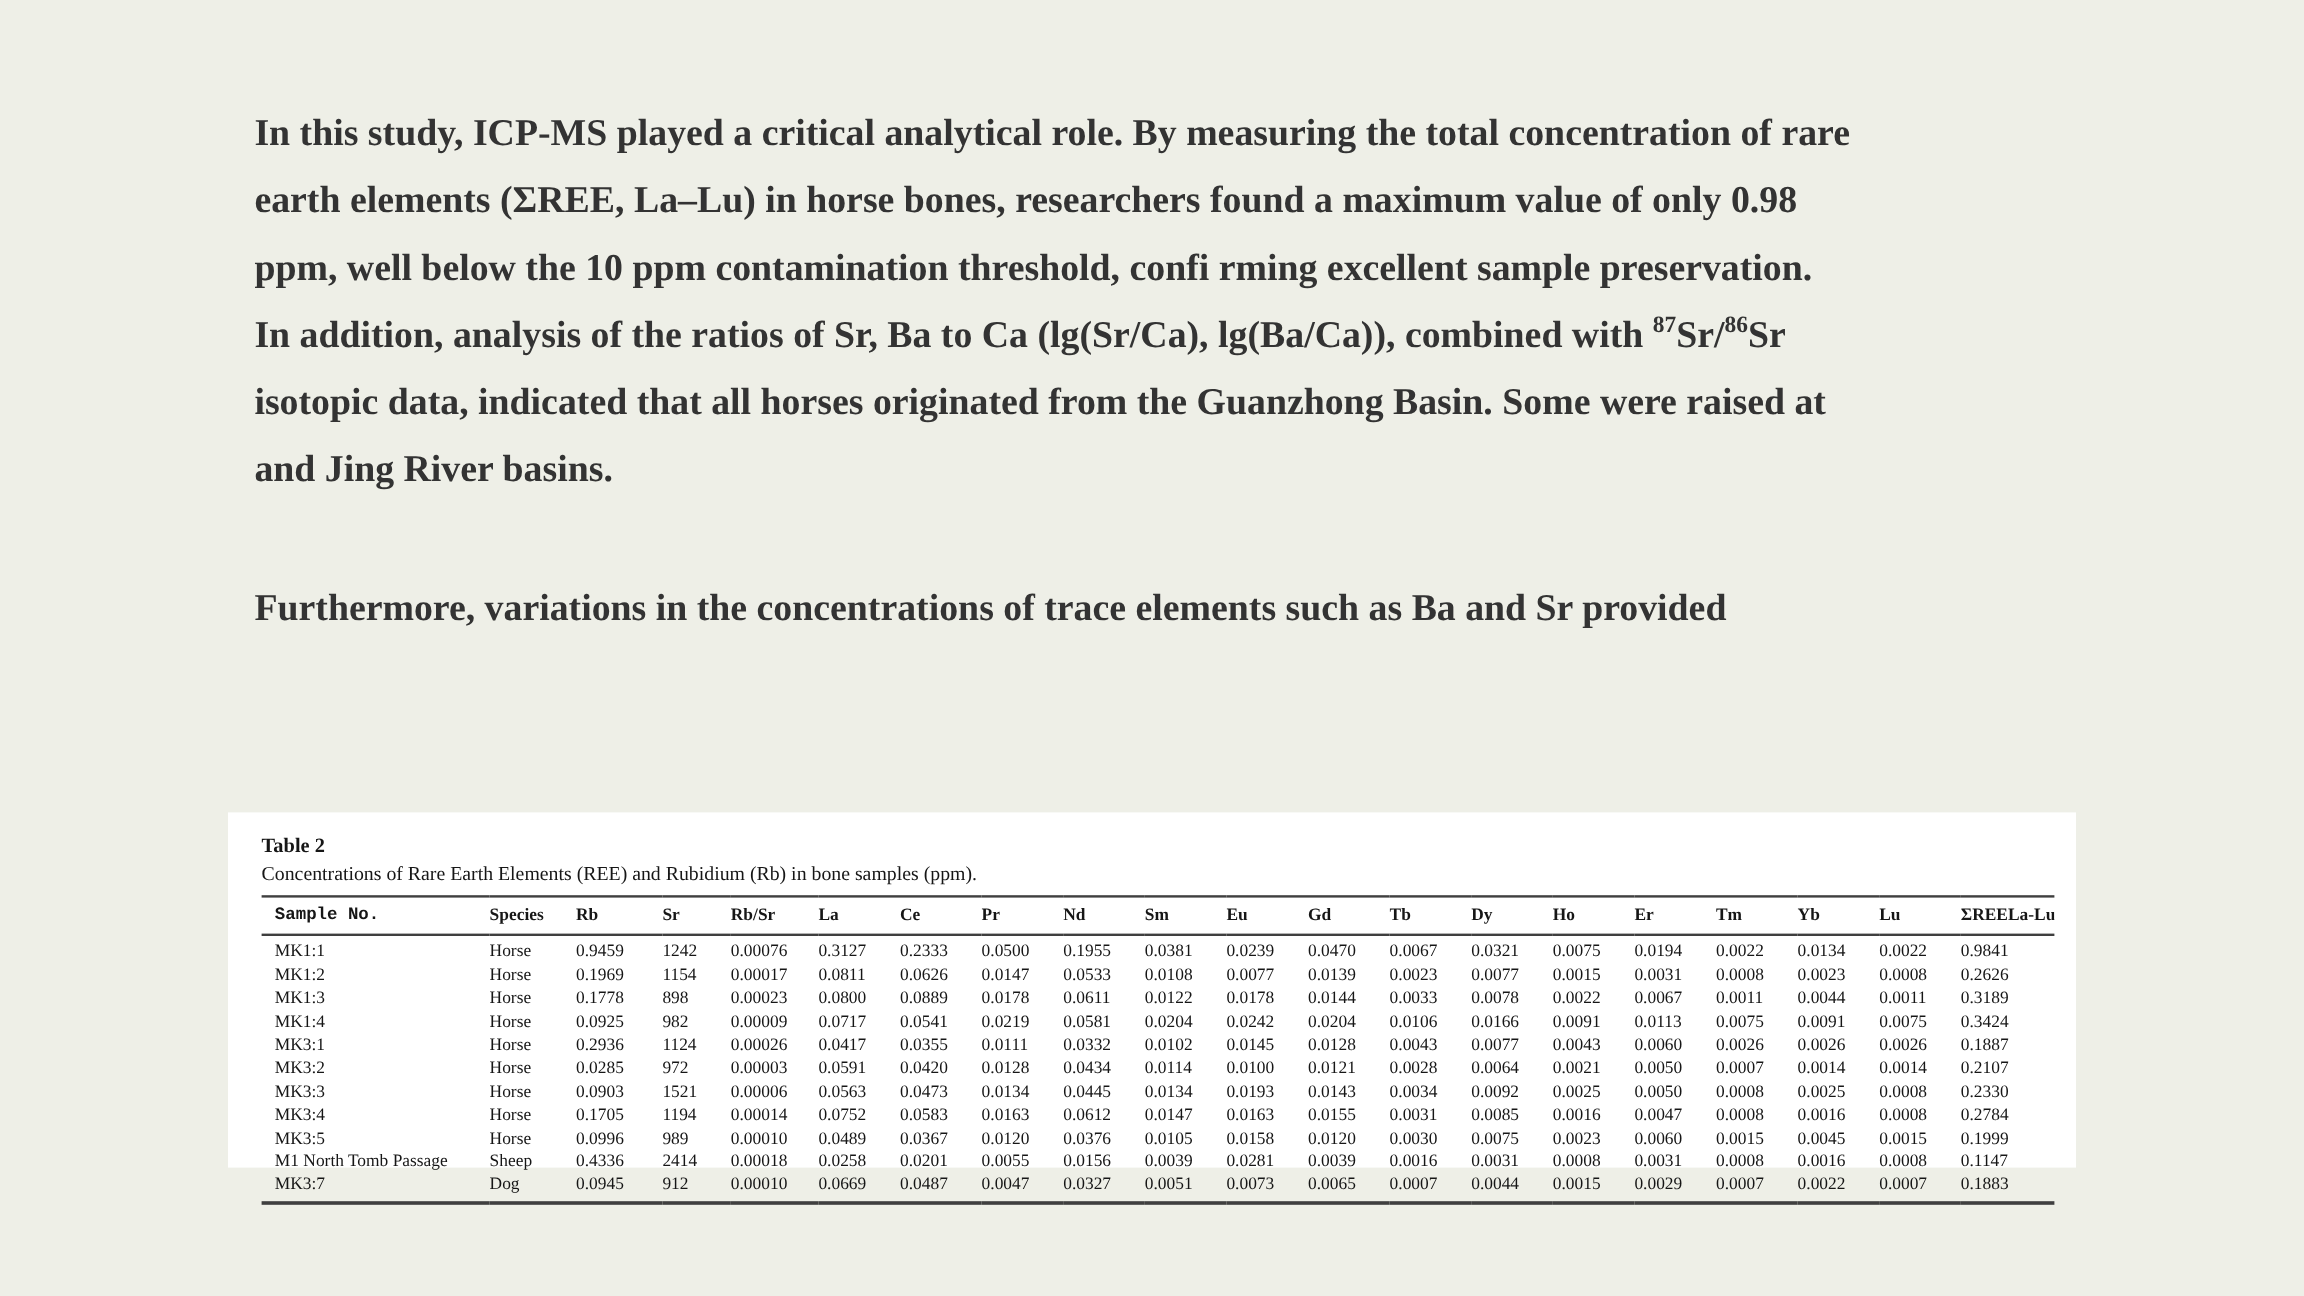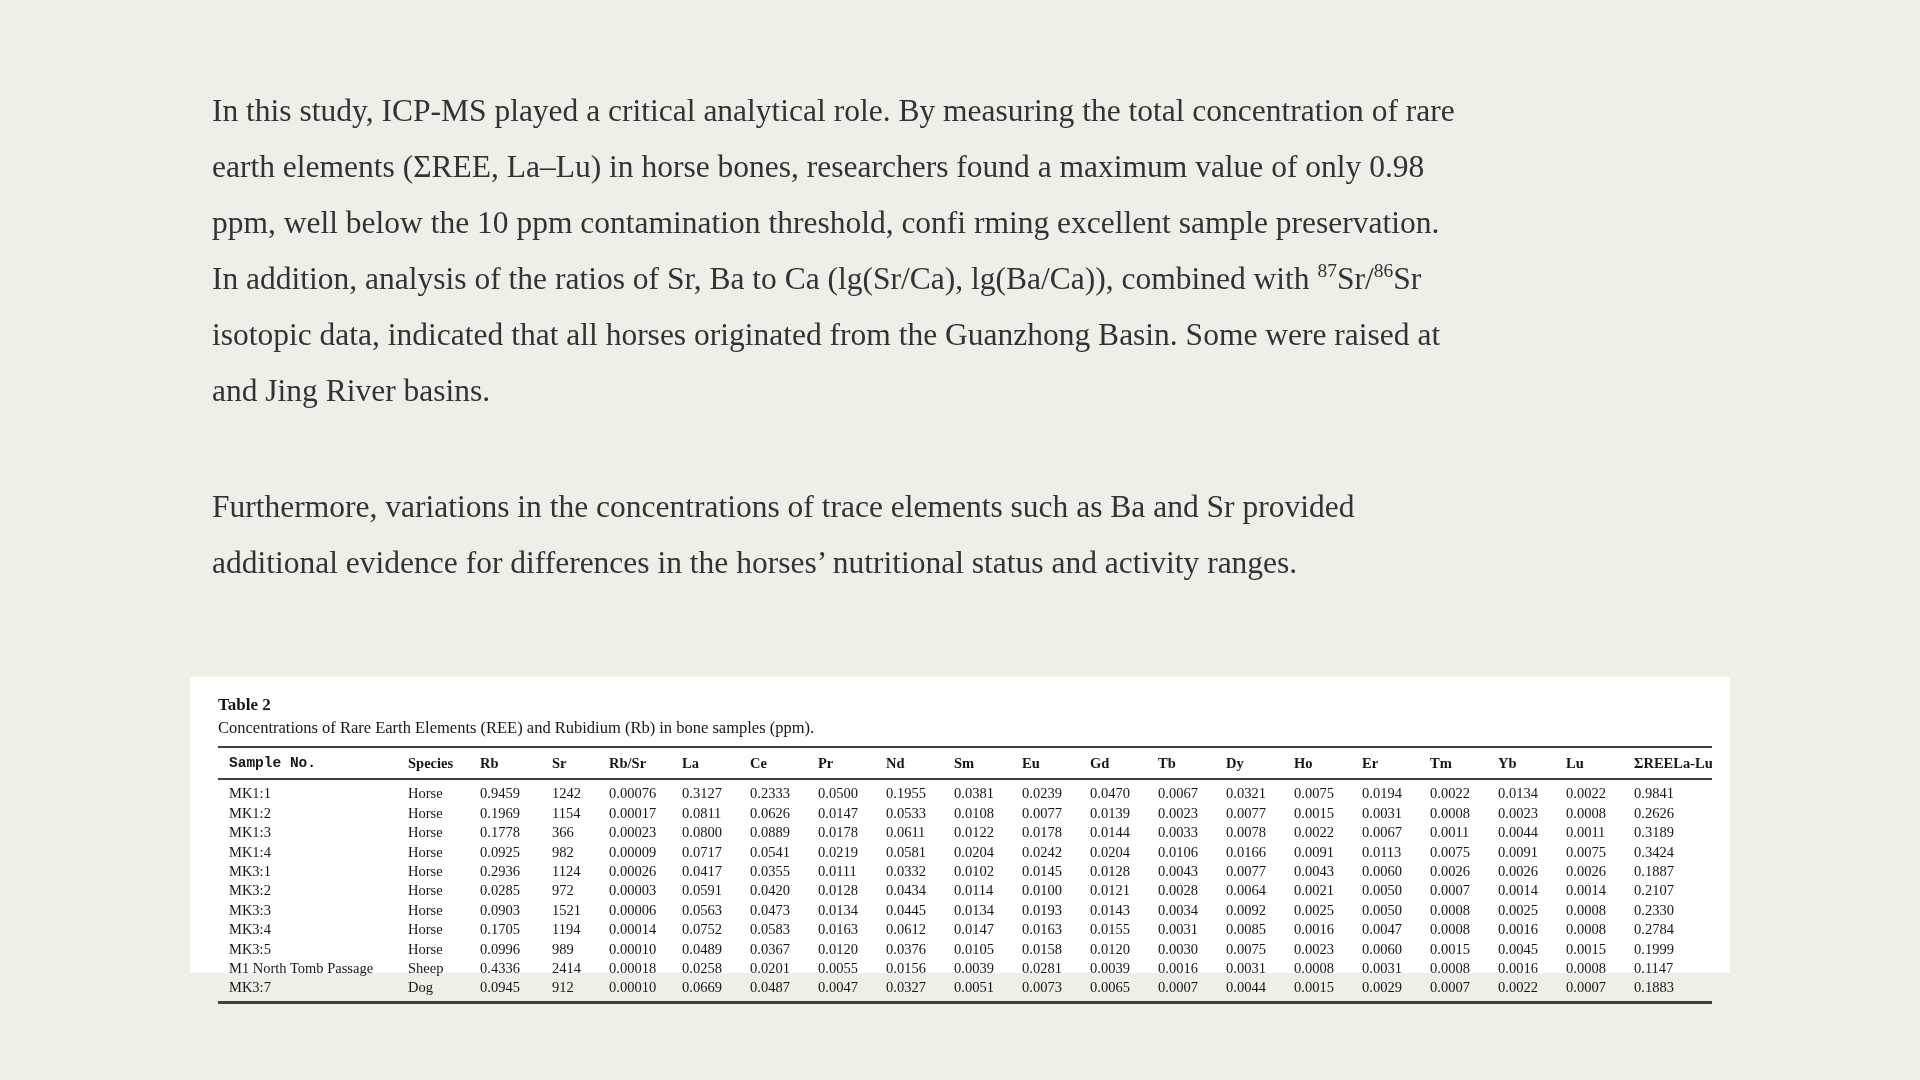--- a/index.html
+++ b/index.html
@@ -23,20 +23,21 @@
   .article {
     position: absolute;
     left: 212px; top: 83px;
     width: 1580px;
     color: var(--body-text);
     font-size: 31.5px;
   }
   .paragraph .line {
     line-height: 56px;
     white-space: pre-wrap;
+    font-weight: bold;
   }
   .paragraph + .paragraph { margin-top: 60px; }
   sup {
     font-size: 0.62em;
     line-height: 0;
     position: relative;
     top: -0.05em;
     vertical-align: super;
   }
 
@@ -102,21 +103,20 @@
     <div class="paragraph">
       <div class="line">In this study, ICP-MS played a critical analytical role. By measuring the total concentration of rare</div>
       <div class="line">earth elements (ΣREE, La–Lu) in horse bones, researchers found a maximum value of only 0.98</div>
       <div class="line">ppm, well below the 10 ppm contamination threshold, confi rming excellent sample preservation.</div>
       <div class="line">In addition, analysis of the ratios of Sr, Ba to Ca (lg(Sr/Ca), lg(Ba/Ca)), combined with <sup>87</sup>Sr/<sup>86</sup>Sr</div>
       <div class="line">isotopic data, indicated that all horses originated from the Guanzhong Basin. Some were raised at</div>
       <div class="line">and Jing River basins.</div>
     </div>
     <div class="paragraph">
       <div class="line">Furthermore, variations in the concentrations of trace elements such as Ba and Sr provided</div>
-      <div class="line">additional evidence for differences in the horses’ nutritional status and activity ranges.</div>
     </div>
   </div>
 
 <div class="panel">
   <div class="panel-inner">
     <div class="table-label">Table 2</div>
     <div class="table-caption">Concentrations of Rare Earth Elements (REE) and Rubidium (Rb) in bone samples (ppm).</div>
     <table class="ree">
       <thead>
         <tr id="header-row">
@@ -184,21 +184,21 @@
             <td>0.0031</td>
             <td>0.0008</td>
             <td>0.0023</td>
             <td>0.0008</td>
             <td>0.2626</td>
           </tr>
           <tr>
             <td>MK1:3</td>
             <td>Horse</td>
             <td>0.1778</td>
-            <td>366</td>
+            <td>898</td>
             <td>0.00023</td>
             <td>0.0800</td>
             <td>0.0889</td>
             <td>0.0178</td>
             <td>0.0611</td>
             <td>0.0122</td>
             <td>0.0178</td>
             <td>0.0144</td>
             <td>0.0033</td>
             <td>0.0078</td>

